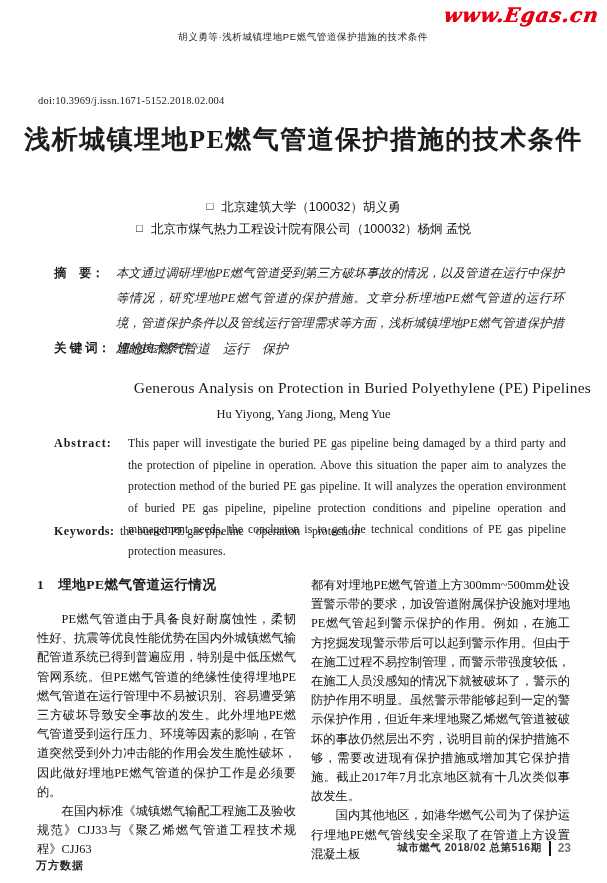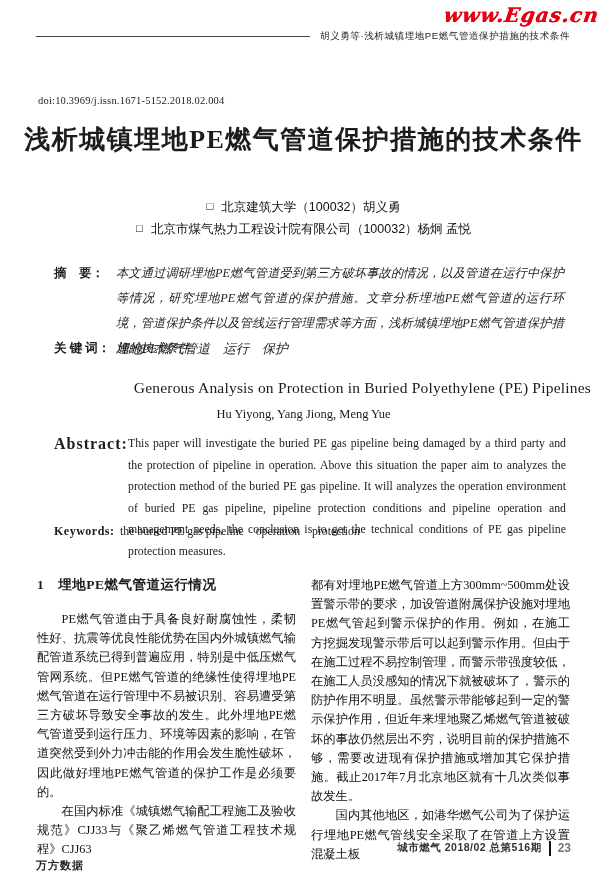--- a/index.html
+++ b/index.html
@@ -17,21 +17,21 @@
     font-family:"DejaVu Serif", serif;
     font-style:italic;font-weight:bold;
     font-size:20px;letter-spacing:1px;
     transform:skewX(-8deg);
     color:#e60012;
     text-shadow:0.5px 0 #e60012;
   }
   
   .running-header{
     position:absolute;top:30px;left:36px;right:37px;
-    display:flex;align-items:center;
+    display:flex;align-items:center;flex-direction:column;
   }
   .rh-rule{flex:1;border-top:1.5px solid #444;margin-right:10px;}
   .rh-text{
     font-family:"Liberation Sans", sans-serif;
     font-size:9.5px;color:#222;letter-spacing:0.6px;white-space:nowrap;
   }
   .doi{
     position:absolute;top:95px;left:38px;
     font-size:10.5px;letter-spacing:0.2px;color:#222;
   }
@@ -70,21 +70,21 @@
     position:absolute;top:379px;left:0;right:16px;margin:0;
     text-align:right;font-size:15.5px;font-weight:normal;letter-spacing:0.2px;
   }
   .authors-en{
     position:absolute;top:407px;left:0;right:0;
     text-align:center;font-size:12.5px;
   }
   .abs-en{
     position:absolute;top:433px;left:54px;width:512px;display:flex;
   }
-  .abs-en .label{font-size:16px;line-height:21.5px;letter-spacing:1px;flex-basis:66px;width:66px;text-align:right;}
+  .abs-en .label{font-size:12px;line-height:21.5px;letter-spacing:1px;flex-basis:66px;width:66px;}
   .abs-en .text{
     flex:1;font-size:11.8px;line-height:21.5px;text-align:justify;margin-left:8px;
   }
   .kw-en{
     position:absolute;top:521px;left:54px;width:512px;display:flex;
   }
   .kw-en .label{font-size:12px;line-height:21px;letter-spacing:0.5px;flex-basis:66px;width:66px;}
   .kw-en .text{flex:1;font-size:11.8px;line-height:21px;}
   
   .section-heading{

